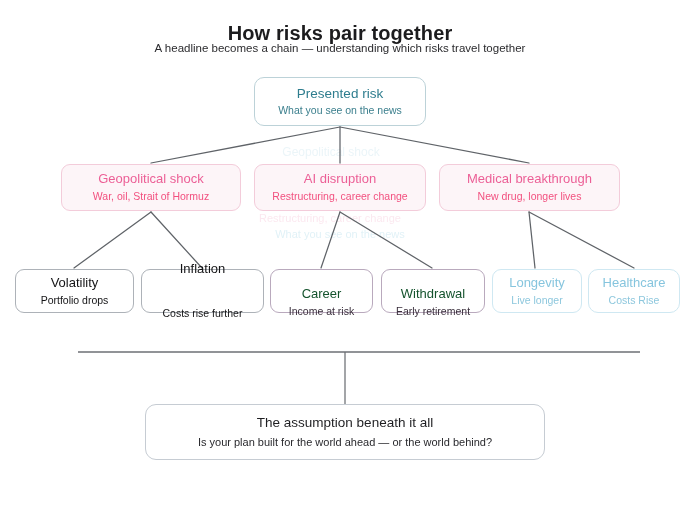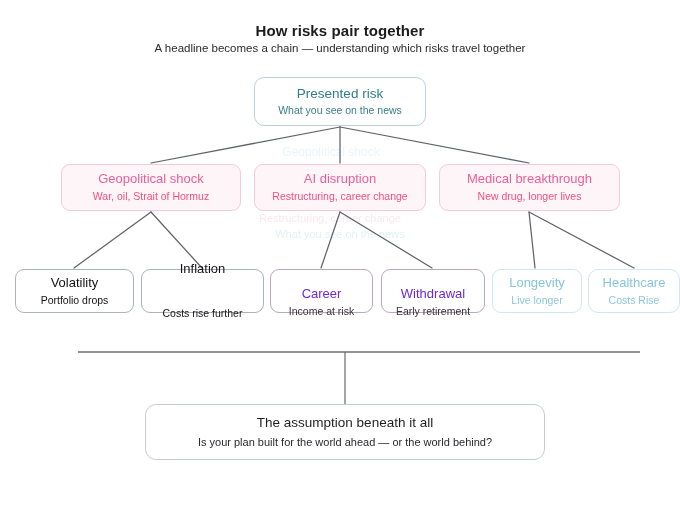--- a/index.html
+++ b/index.html
@@ -21,21 +21,21 @@
     overflow: hidden;
     background: #ffffff;
   }
 
   
   .page-title {
     position: absolute;
     left: 0; right: 0;
     top: 22px;
     text-align: center;
-    font-size: 15px;
+    font-size: 20px;
     font-weight: bold;
     color: #1c1c1e;
     letter-spacing: 0.1px;
   }
   .page-subtitle {
     position: absolute;
     left: 0; right: 0;
     top: 42px;
     text-align: center;
     font-size: 11.5px;
@@ -93,21 +93,21 @@
   .node.pink .n-title { color: #ec5f96; }
   .node.pink .n-sub   { color: #f2507f; }
 
   
   .node.dark { border-color: #adb2b8; }
   .node.dark .n-title { color: #141416; }
   .node.dark .n-sub   { color: #141416; }
 
   
   .node.purple { border-color: #b9a9bd; }
-  .node.purple .n-title { color: #6d28d9; margin-top: 22px; }
+  .node.purple .n-title { color: #14532d; margin-top: 22px; }
   .node.purple .n-sub   { color: #3a2f3c; }
 
   
   .node.cyan { border-color: #cfe8f2; }
   .node.cyan .n-title { color: #86c5de; }
   .node.cyan .n-sub   { color: #8dc7dd; }
 
   
   .node.assumption {
     border-color: #c6ccd3;

